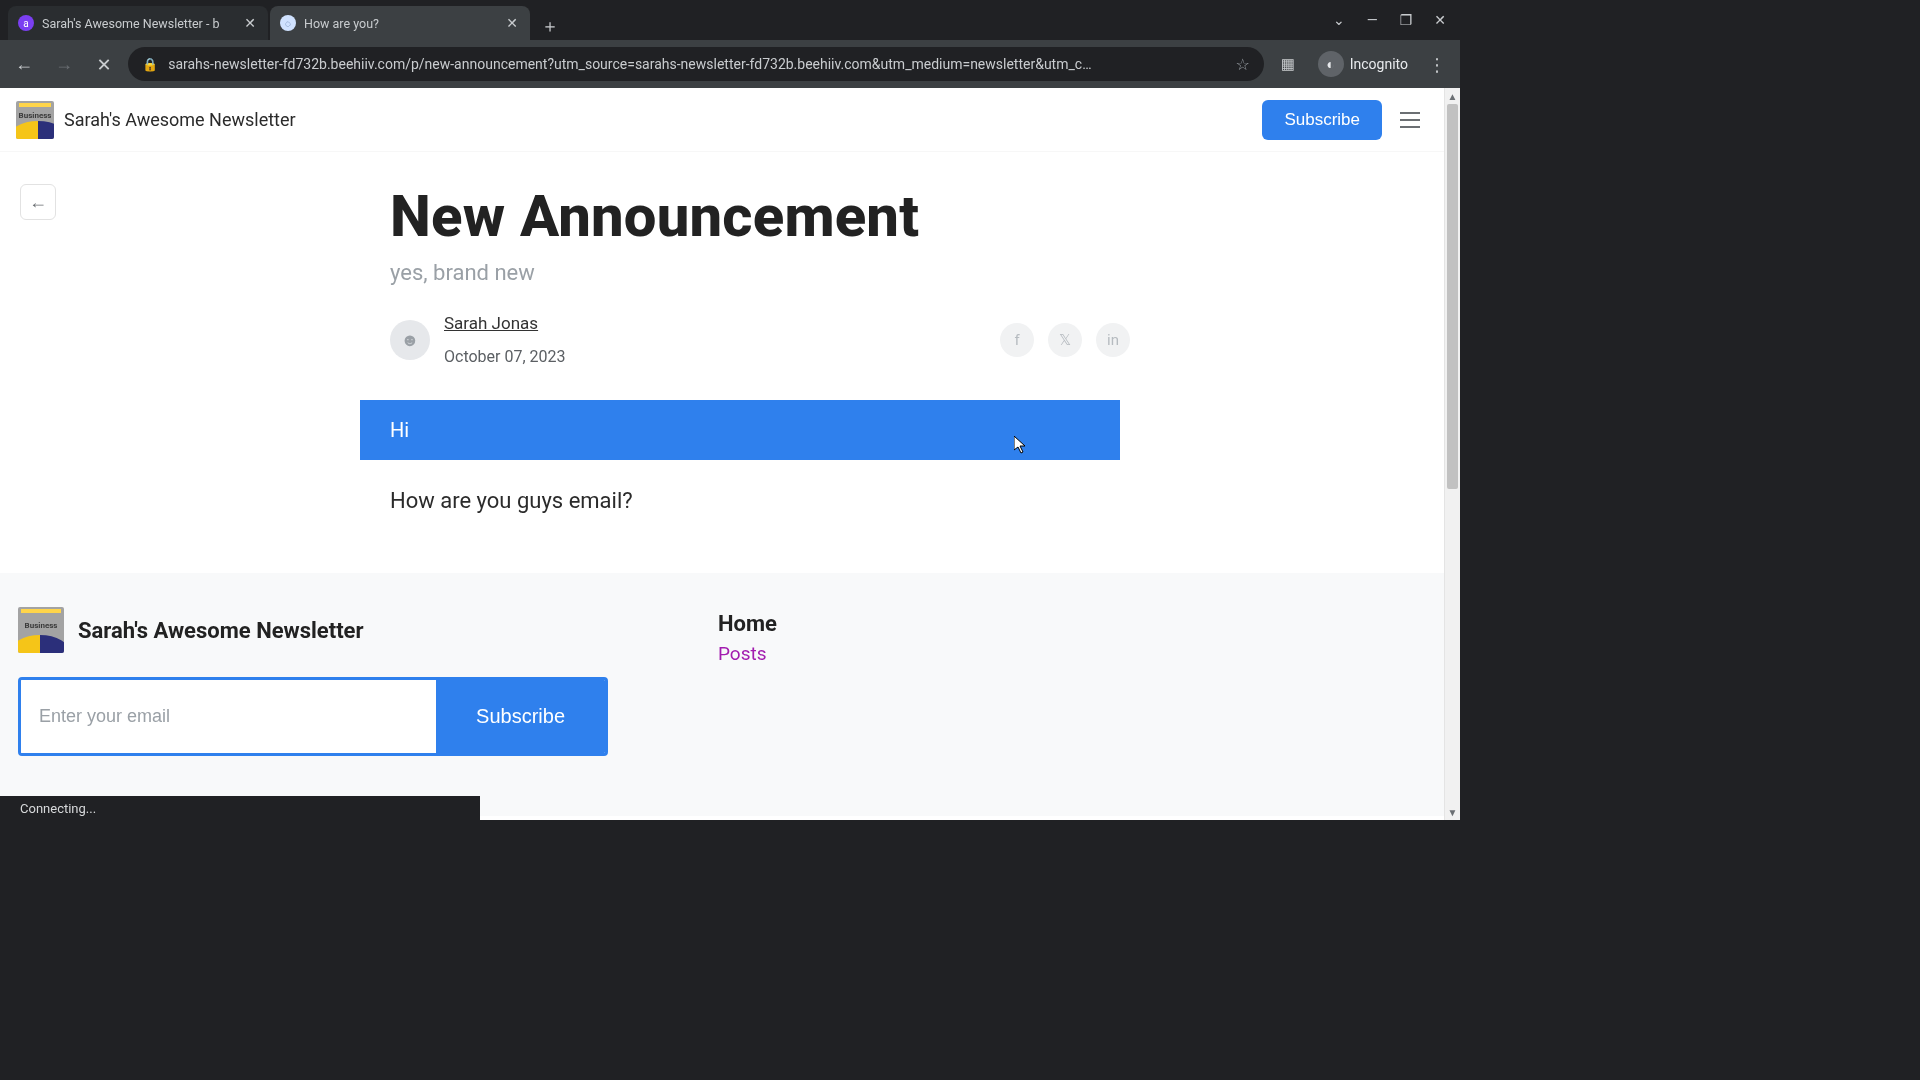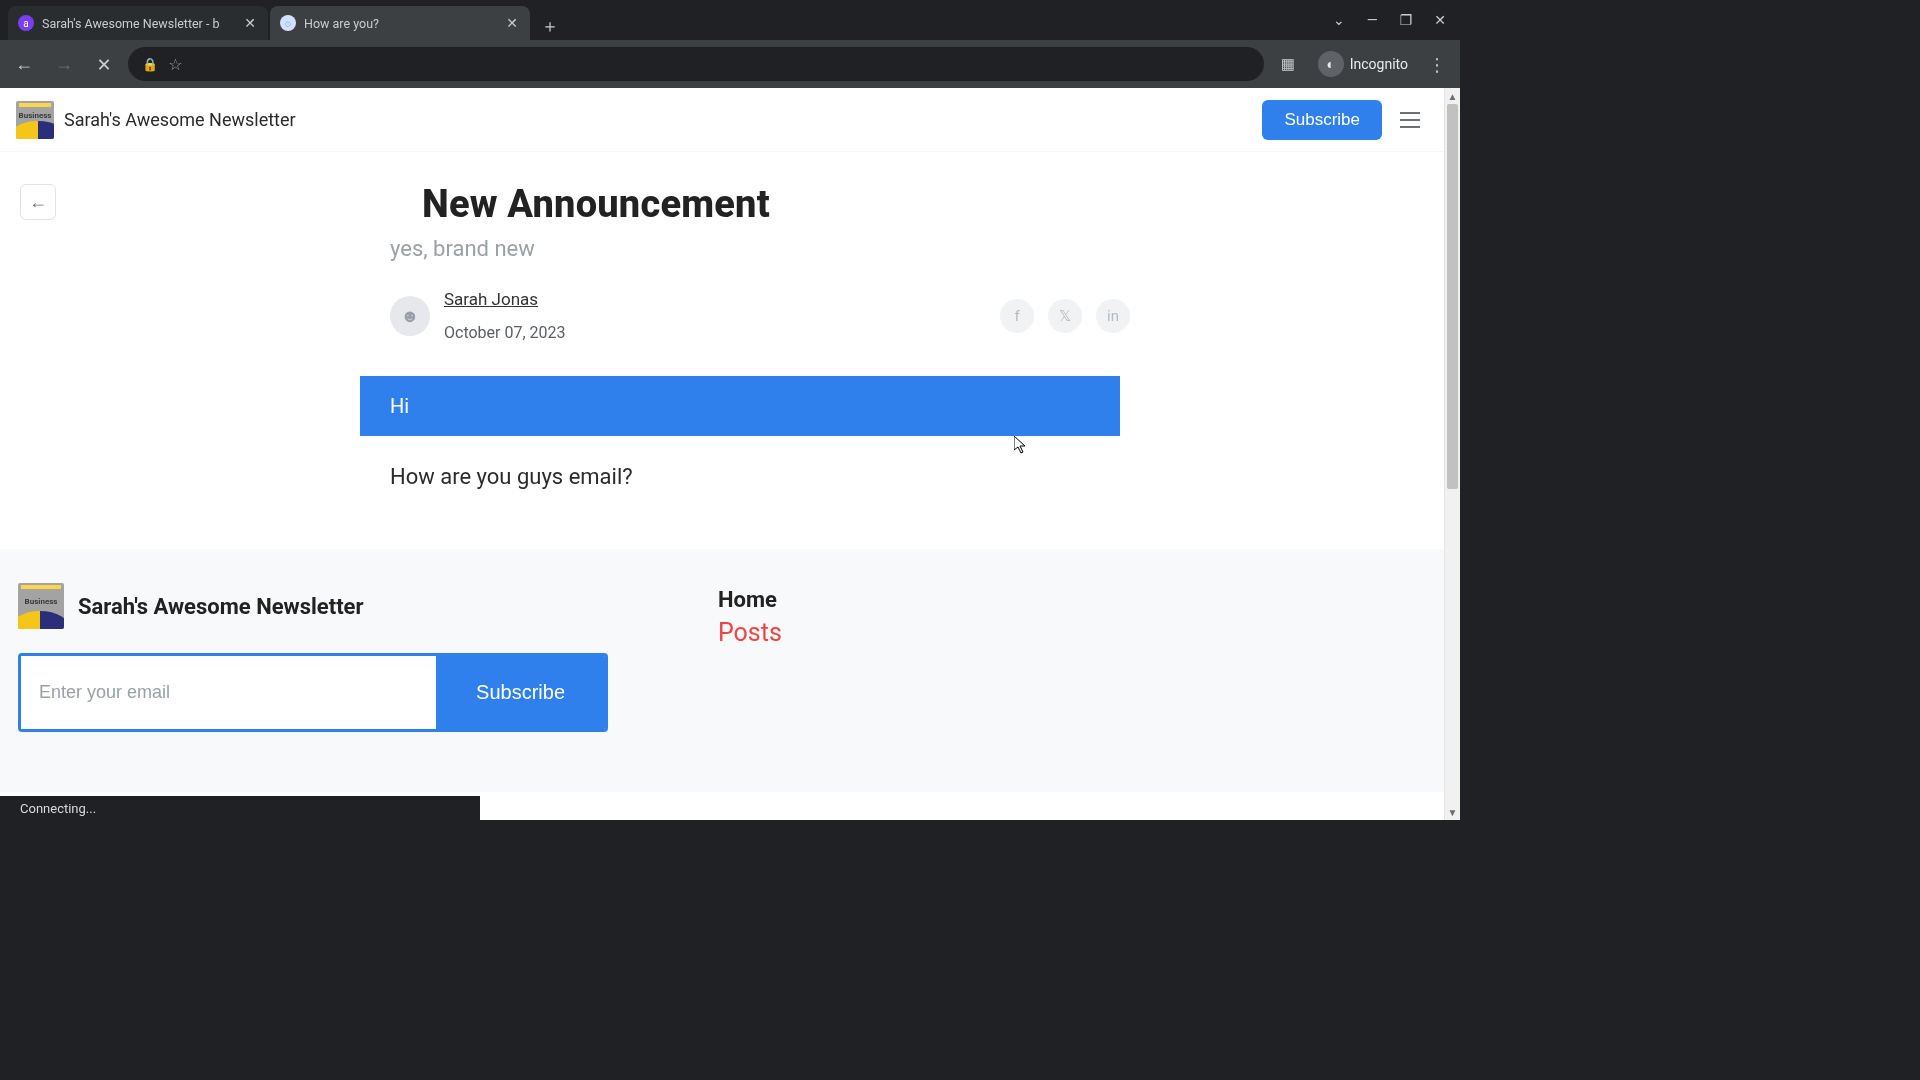--- a/index.html
+++ b/index.html
@@ -119,21 +119,21 @@
   .back-chip {
     position:absolute; top:96px; left:20px;
     width:36px; height:36px; border:1px solid #e2e2e2; border-radius:6px;
     display:flex; align-items:center; justify-content:center; color:#6b6f73; font-size:18px;
     background:#fff;
   }
 
   .article {
     max-width: 740px; margin: 30px auto 60px 390px;
   }
-  .article h1 { font-size:38px; font-weight:800; color:#222; letter-spacing:0.2px;margin-left:32px; }
+  .article h1 { font-size:58px; font-weight:800; color:#222; letter-spacing:0.2px; }
   .article .subtitle { margin-top:10px; font-size:22px; color:#9aa0a6; }
 
   .byline-row { display:flex; align-items:center; margin-top:28px; }
   .avatar {
     width:40px; height:40px; border-radius:50%; background:#e6e8eb;
     display:flex; align-items:center; justify-content:center; color:#9aa0a6; font-size:18px;
   }
   .byline { margin-left:14px; }
   .byline .author { font-size:17px; color:#333; text-decoration: underline; }
   .byline .date   { font-size:16px; color:#5b5f63; margin-top:14px; }
@@ -166,21 +166,21 @@
   .email-row input {
     flex:1; border:none; outline:none; font-size:18px; padding:26px 18px; color:#333;
   }
   .email-row input::placeholder { color:#9aa0a6; }
   .email-row button {
     background:#2f80ed; color:#fff; border:none; font-size:20px; padding:0 40px;
   }
 
   .foot-right { flex:1; padding-top:4px; }
   .foot-right .home  { font-size:22px; font-weight:700; color:#222; }
-  .foot-right .posts { font-size:25px; color:#ef4444; margin-top:6px; }
+  .foot-right .posts { font-size:19px; color:#a21caf; margin-top:6px; }
 
   
   .statusbar {
     position:absolute; left:0; bottom:0; height:24px;
     background:#202124; color:#d6d8da; font-size:13px;
     padding:0 20px; display:flex; align-items:center;
     min-width:480px;
   }
 
   
@@ -215,20 +215,21 @@
     </div>
   </div>
 
   <div class="toolbar">
     <div class="navbtn">←</div>
     <div class="navbtn disabled">→</div>
     <div class="navbtn">✕</div>
 
     <div class="omnibox">
       <span class="lock">🔒</span>
+      <span class="url">sarahs-newsletter-fd732b.beehiiv.com/p/new-announcement?utm_source=sarahs-newsletter-fd732b.beehiiv.com&amp;utm_medium=newsletter&amp;utm_c…</span>
       <span class="star">☆</span>
     </div>
 
     <div class="navbtn" style="font-size:15px">▦</div>
     <div class="incog">
       <span class="mask">◐</span>
       <span>Incognito</span>
     </div>
     <div class="kebab">⋮</div>
   </div>

